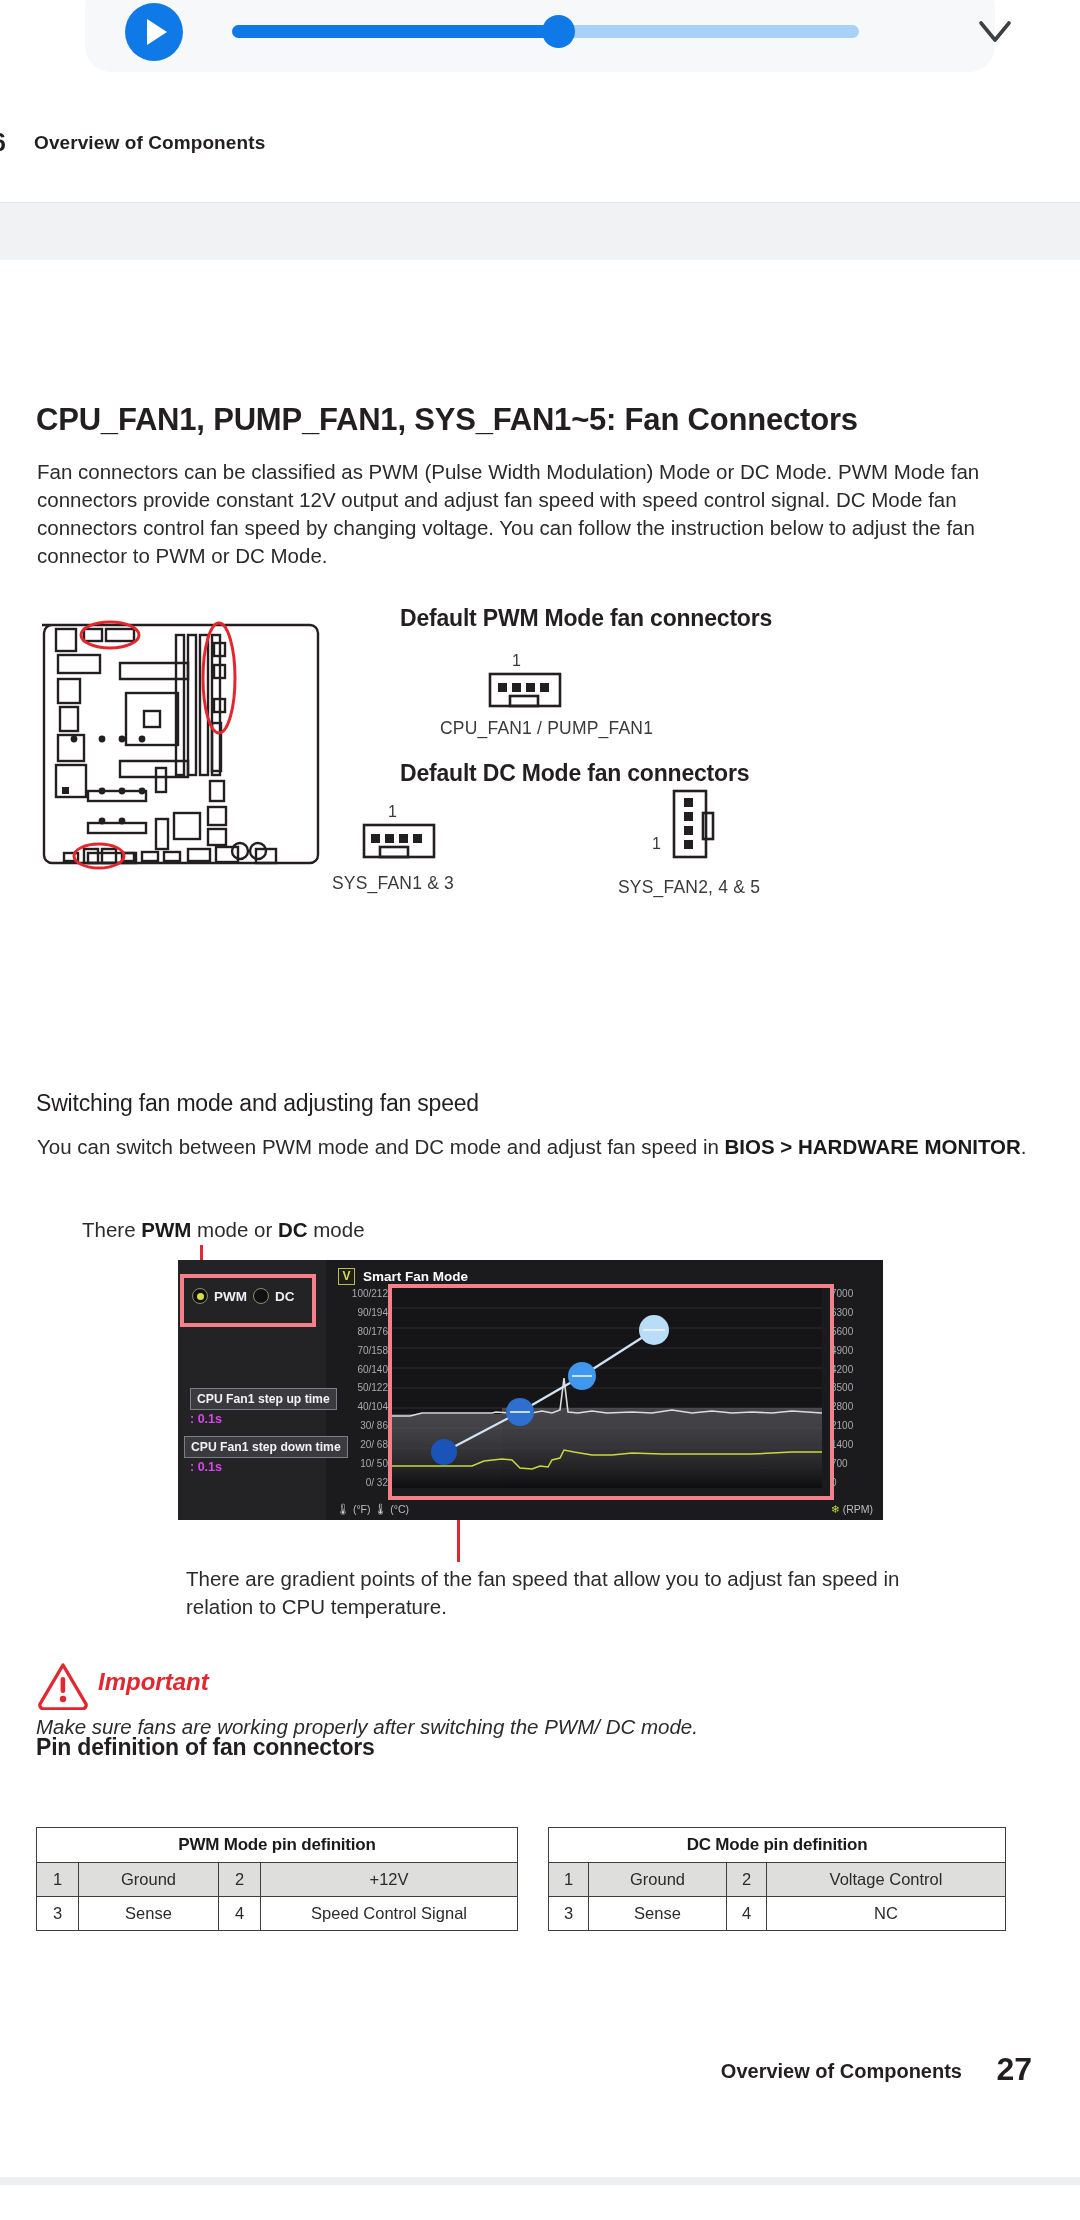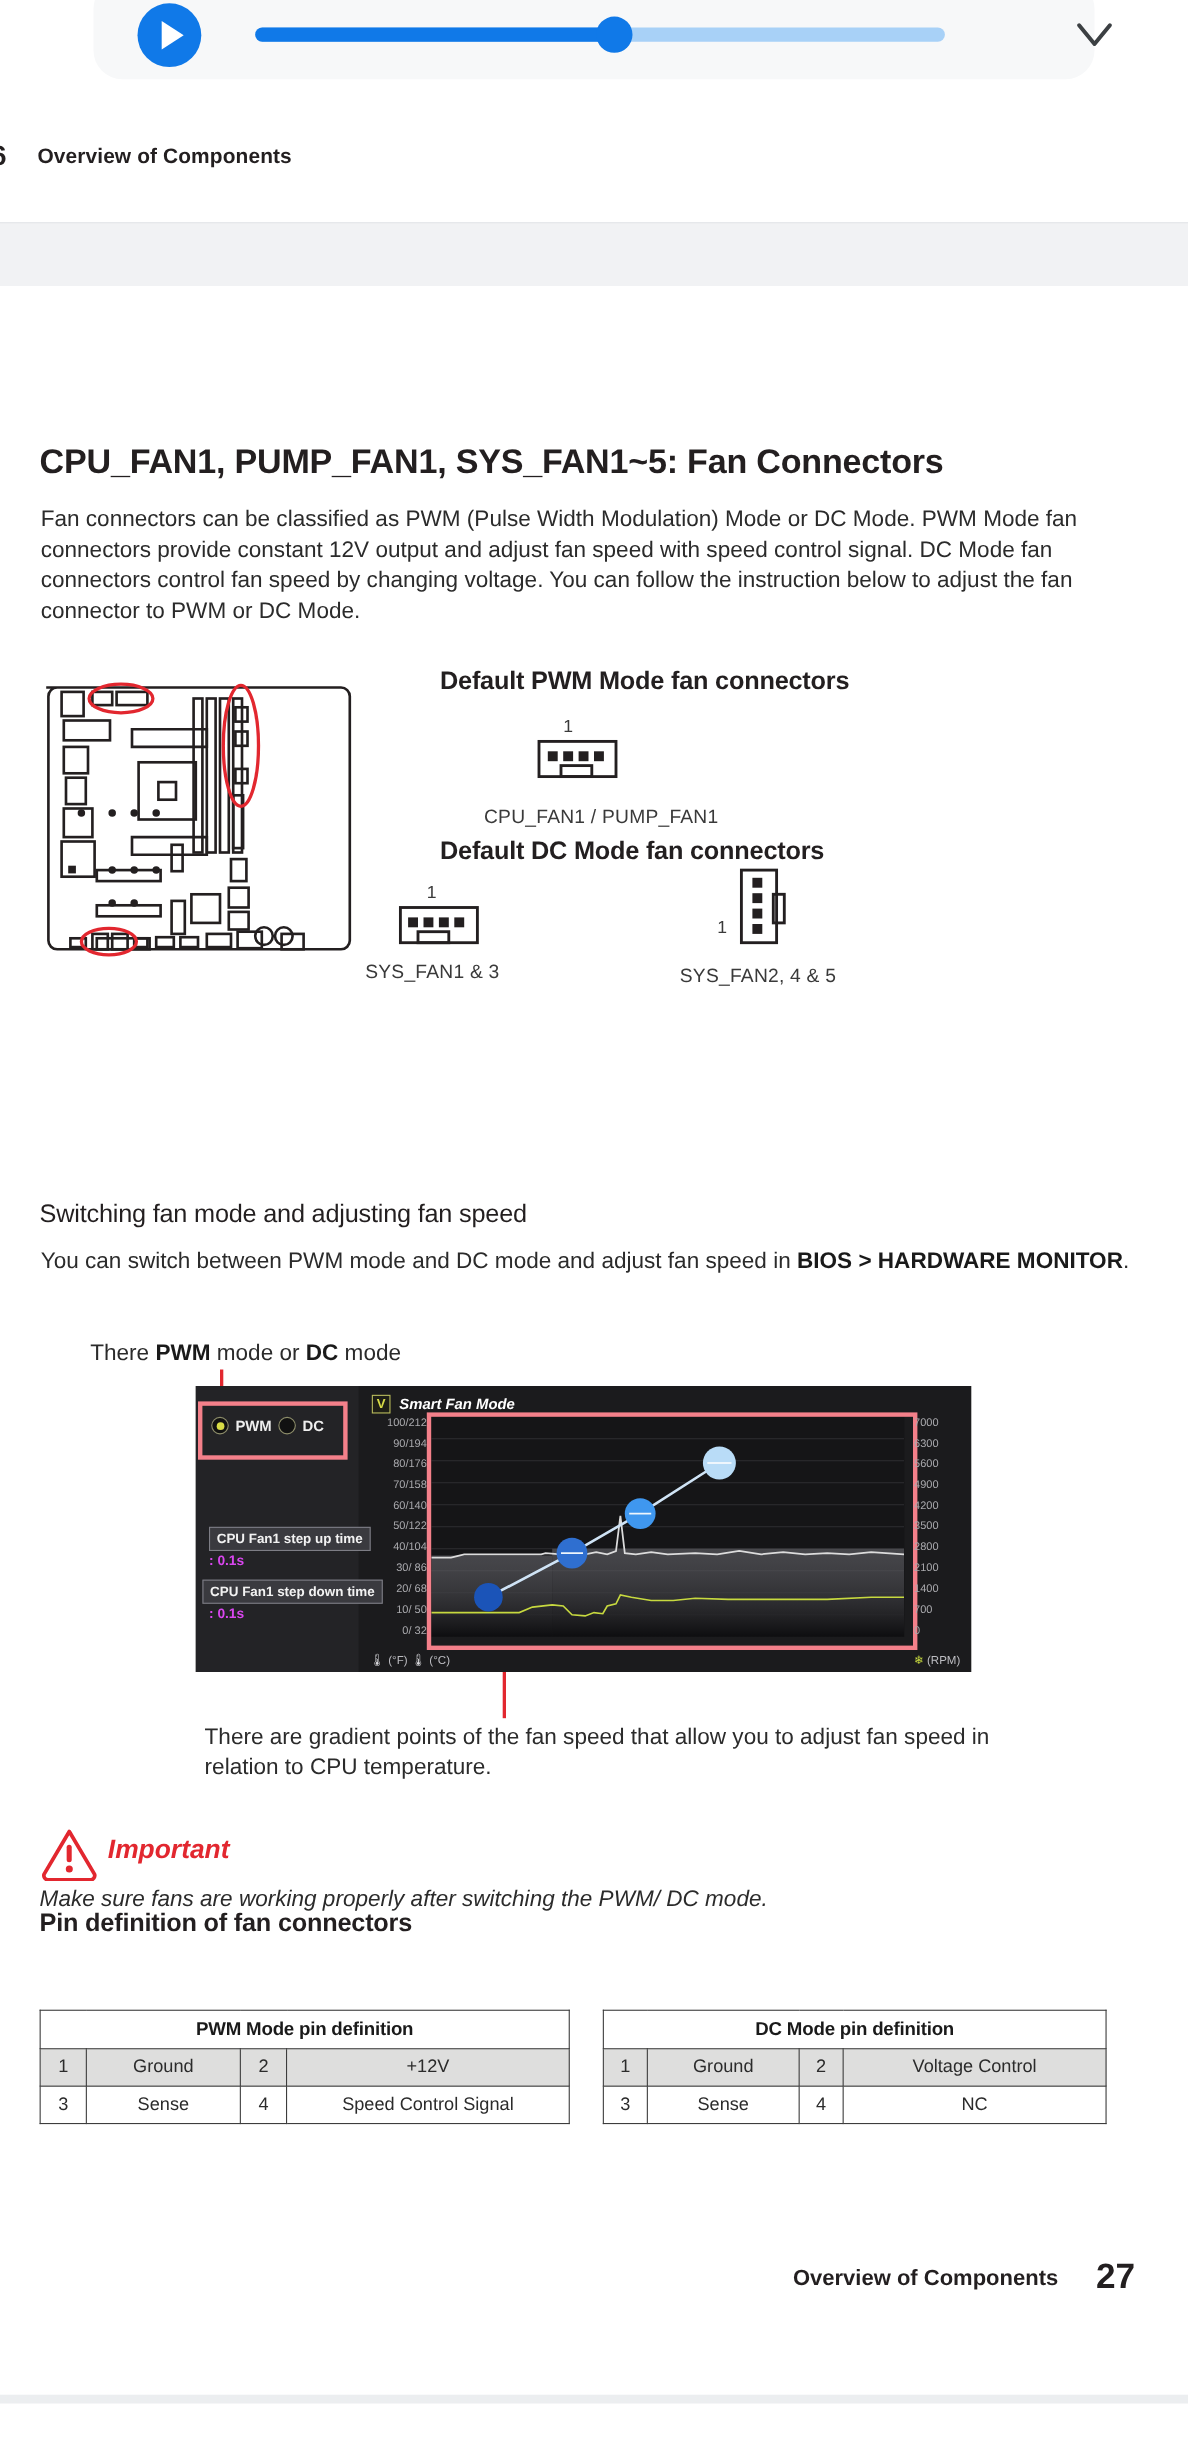--- a/index.html
+++ b/index.html
@@ -145,21 +145,21 @@
   }
 
   .bios-right{position:absolute;left:148px;top:0;width:557px;height:260px;}
   .smart-row{
     position:absolute;left:12px;top:8px;display:flex;align-items:center;gap:8px;
   }
   .chk{
     width:15px;height:15px;border:1px solid #b9bc5e;background:#1e1e16;
     color:#d8dc46;font-size:12px;font-weight:700;line-height:14px;text-align:center;
   }
-  .smart-lbl{font-size:13.5px;color:#ffffff;font-weight:700;font-style:italic;}
+  .smart-lbl{font-size:13.5px;color:#ffffff;font-weight:700;}
 
   .axisL{
     position:absolute;left:0;top:28px;width:62px;height:200px;
     display:flex;flex-direction:column;justify-content:space-between;
     align-items:flex-end;
   }
   .axisL div{font-size:10px;color:#a9a9ad;white-space:pre;}
   .axisR{
     position:absolute;right:2px;top:28px;width:50px;height:200px;
     display:flex;flex-direction:column;justify-content:space-between;
@@ -347,21 +347,21 @@
       <svg style="position:absolute;left:88px;top:40px;" width="74" height="36" viewBox="0 0 74 36">
         <rect x="2" y="2" width="70" height="32" fill="none" stroke="#231f20" stroke-width="2.6"></rect>
         <rect x="22" y="24" width="28" height="10" fill="none" stroke="#231f20" stroke-width="2.6"></rect>
         <g fill="#231f20">
           <rect x="10" y="11" width="9" height="9"></rect>
             <rect x="24" y="11" width="9" height="9"></rect>
           <rect x="38" y="11" width="9" height="9"></rect>
             <rect x="52" y="11" width="9" height="9"></rect>
         </g>
       </svg>
-      <div class="conn-cap" style="position:absolute;left:40px;top:100px;">CPU_FAN1 / PUMP_FAN1</div>
+      <div class="conn-cap" style="position:absolute;left:40px;top:86px;">CPU_FAN1 / PUMP_FAN1</div>
     </div>
 
     <div class="conn-h" style="margin-top:10px;">Default DC Mode fan connectors</div>
 
     <div style="position:relative;height:130px;">
 
       <div style="position:absolute;left:-12px;top:16px;" class="pin1">1</div>
       <svg style="position:absolute;left:-38px;top:36px;" width="74" height="36" viewBox="0 0 74 36">
         <rect x="2" y="2" width="70" height="32" fill="none" stroke="#231f20" stroke-width="2.6"></rect>
         <rect x="18" y="24" width="28" height="10" fill="none" stroke="#231f20" stroke-width="2.6"></rect>

